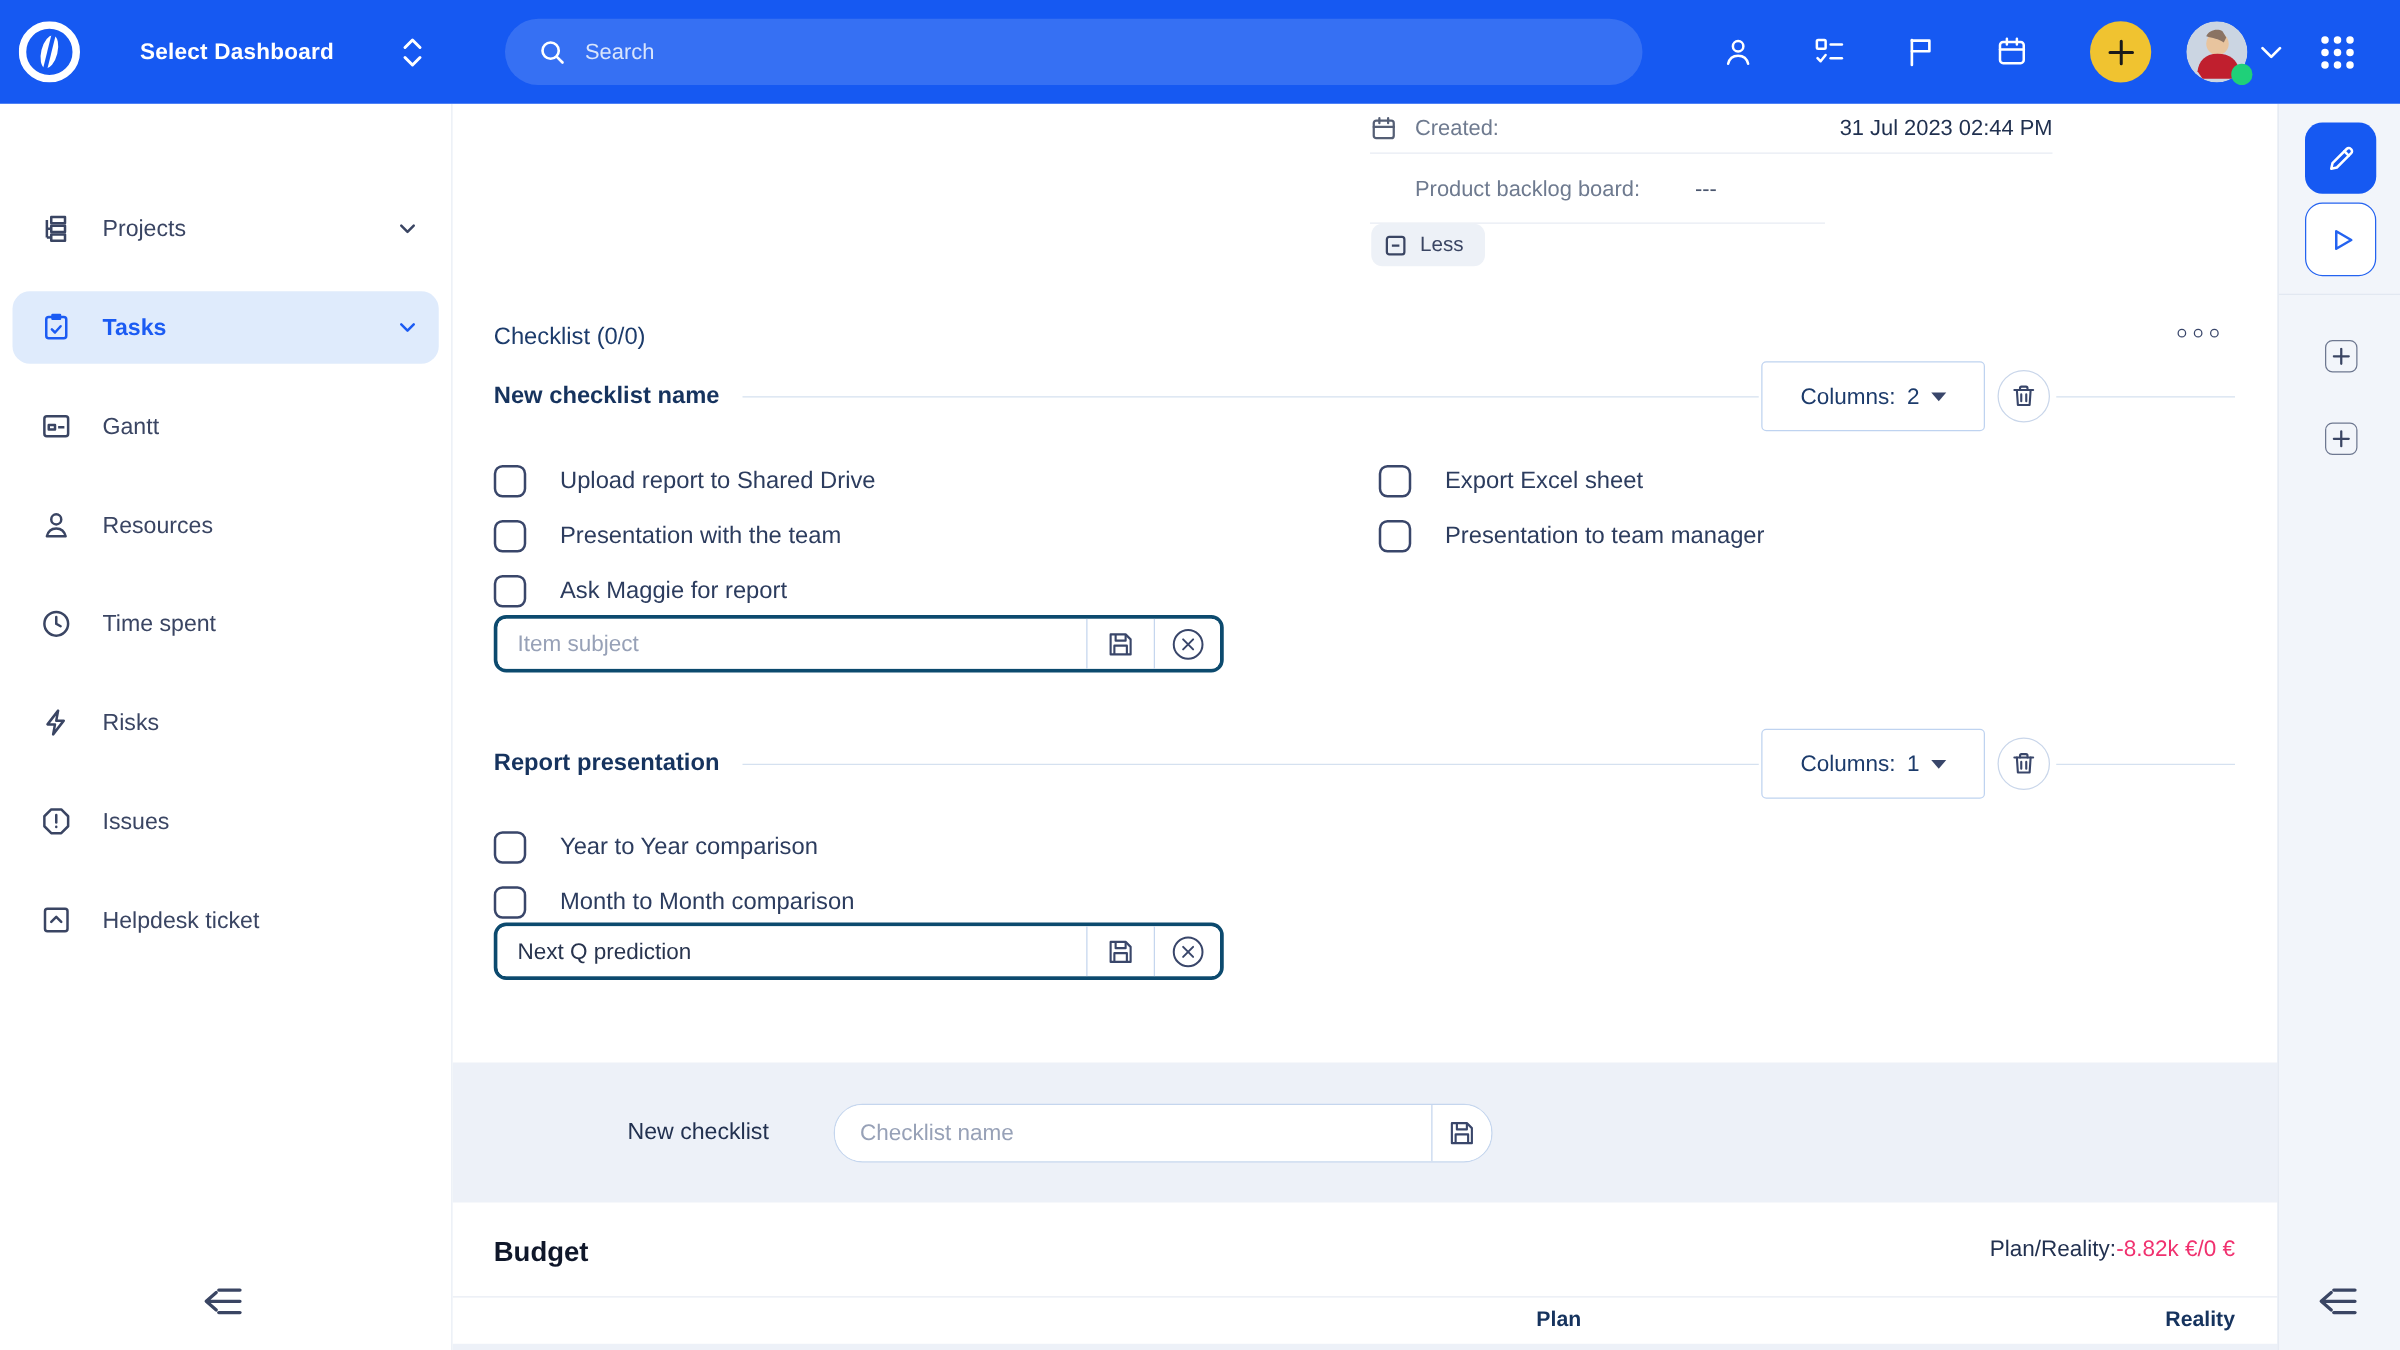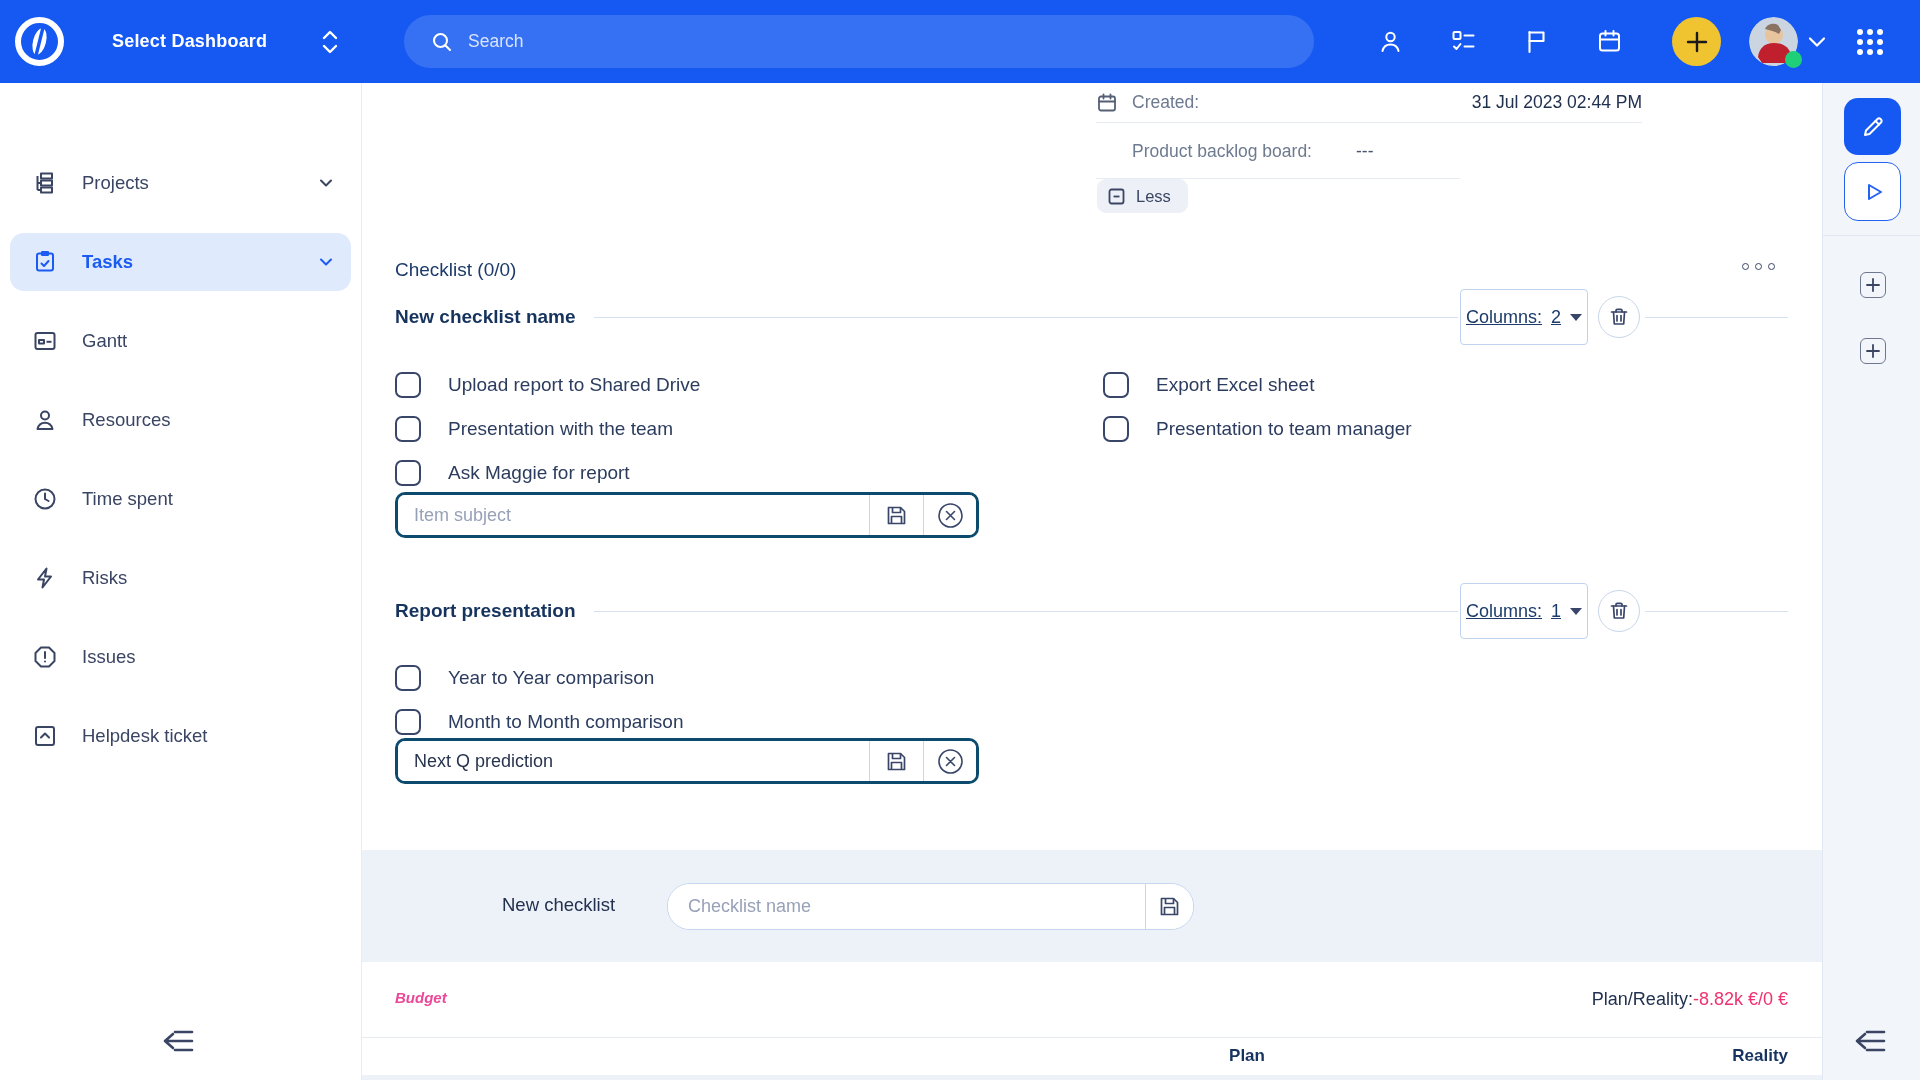--- a/index.html
+++ b/index.html
@@ -64,23 +64,23 @@
   .less-pill .l-ic { width:19px; height:19px; color:#3A4563; }
 
   .cl-title { position:absolute; left:33px; top:176px; font-size:19px; font-weight:500; color:#1C3B6B; }
   .ellipsis { position:absolute; left:1380px; top:180px; display:flex; gap:6px; cursor:pointer; }
   .ellipsis i { width:7px; height:7px; border:1.6px solid #39466A; border-radius:50%; display:block; }
 
   .grp-header { position:absolute; left:33px; right:34px; height:58px; display:flex; align-items:center; }
   .grp-name { font-size:19px; font-weight:700; color:#16335E; margin-right:18px; white-space:nowrap; }
   .grp-line { flex:1; height:1px; background:#D5E1F0; }
   .grp-endline { width:143px; height:1px; background:#D5E1F0; }
-  .cols-box { width:128px; height:56px; border:1px solid #BFD3F0; border-radius:4px; background:#fff;
+  .cols-box { width:179px; height:56px; border:1px solid #BFD3F0; border-radius:4px; background:#fff;
     display:flex; align-items:center; justify-content:center; gap:9px; cursor:pointer;
-    font-size:18px; color:#1C3B6B; margin-left:2px;text-decoration:underline; }
+    font-size:18px; color:#1C3B6B; margin-left:2px; }
   .caret { width:0; height:0; border-left:6px solid transparent; border-right:6px solid transparent;
     border-top:7px solid #39466A; }
   .trash-btn { width:42px; height:42px; border:1px solid #C9D6EA; border-radius:50%; background:#fff;
     margin:0 5px 0 10px; display:flex; align-items:center; justify-content:center; cursor:pointer; color:#39466A; }
 
   .chk-col { position:absolute; }
   .chk-row { height:44px; display:flex; align-items:center; cursor:pointer; }
   .cb { width:26px; height:26px; border:2px solid #39466A; border-radius:7px; background:#fff;
     flex:none; margin-right:27px; }
   .chk-label { font-size:19px; color:#2C3C5E; }
@@ -98,21 +98,21 @@
   .band-label { position:absolute; left:140px; top:44px; font-size:18.5px; color:#223150; }
   .band-input { position:absolute; left:305px; top:33px; width:527px; height:47px; display:flex;
     border:1px solid #C5D6EE; border-radius:23px; background:#fff; overflow:hidden; }
   .band-input input { flex:1; border:none; outline:none; padding:0 20px; font-size:18px; color:#28344E;
     font-family:"Liberation Sans",sans-serif; min-width:0; }
   .band-input input::placeholder { color:#97A1B7; }
   .band-input .ii-btn { width:48px; }
 
   .budget-row { position:absolute; left:0; top:879px; width:1460px; height:76px;
     border-bottom:1px solid #E7ECF4; }
-  .budget-title { position:absolute; left:33px; top:27px; font-size:15px; font-weight:600; color:#ec4899;font-style:italic; }
+  .budget-title { position:absolute; left:33px; top:27px; font-size:22px; font-weight:600; color:#0f172a; }
   .plan-reality { position:absolute; right:34px; top:27px; font-size:18px; color:#223150; }
   .pink { color:#F0316F; }
   .bud-cols { position:absolute; left:0; top:955px; width:1460px; height:37px; }
   .bud-col-plan { position:absolute; left:830px; width:110px; text-align:center; top:8px;
     font-size:17px; font-weight:700; color:#16335E; }
   .bud-col-reality { position:absolute; right:34px; top:8px; font-size:17px; font-weight:700; color:#16335E; }
   .bud-sliver { position:absolute; left:0; top:992px; width:1460px; height:5px; background:#EDF1F8; }
 
   
   .rpanel { position:absolute; right:0; top:83px; width:98px; height:997px; background:#F2F5FA;

